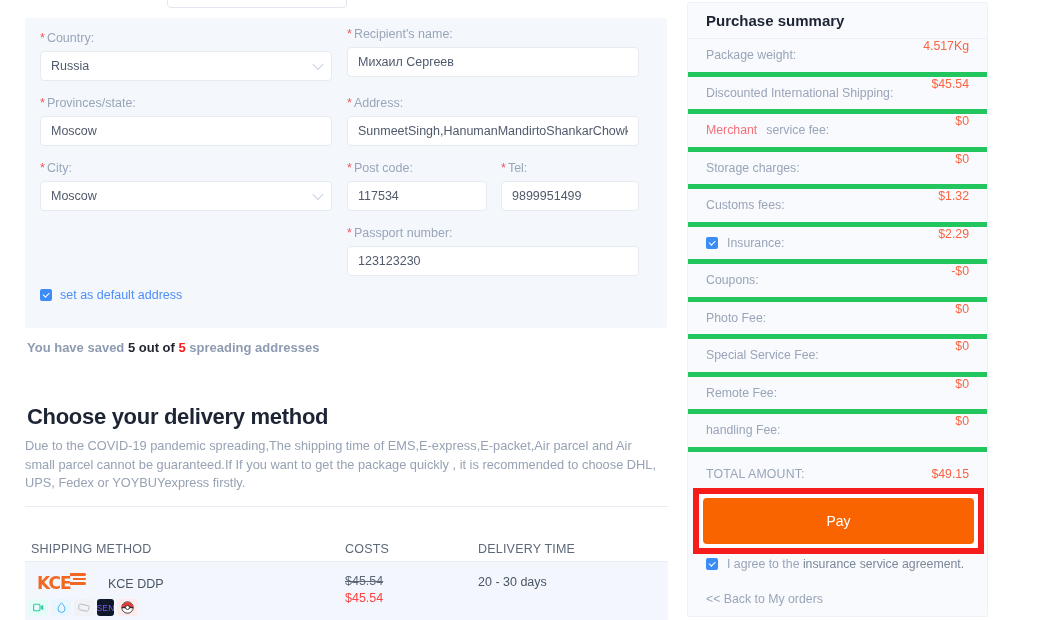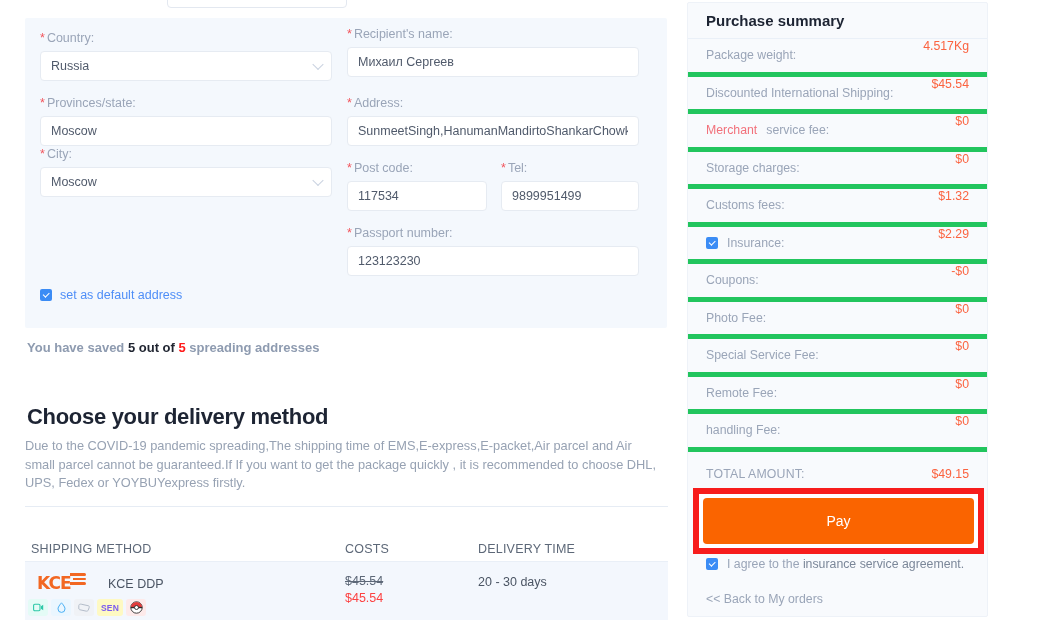--- a/index.html
+++ b/index.html
@@ -137,22 +137,22 @@
     display: flex; align-items: center; gap: 3px;
   }
   .badge {
     width: 20px; height: 17px; border-radius: 3px;
     display: flex; align-items: center; justify-content: center;
   }
   .badge-video { background: #e4fbf6; }
   .badge-drop  { background: #eaf6ff; }
   .badge-bag   { background: #f0f2f6; }
   .badge-sen   {
-    background: #fef9c3; width: 26px;
-    font-size: 8.5px; font-weight: bold; color: #7b5cf0;
+    background: #0f172a; width: 17px;
+    font-size: 8.5px; font-weight: normal; color: #7b5cf0;
     letter-spacing: 0.2px;
   }
   .badge-ball  { background: #fdeaea; }
 
   .cost-cell {
     position: absolute; left: 345px; top: 573px;
     font-size: 12.5px; line-height: 17px;
   }
   .cost-old { color: #5d6878; text-decoration: line-through; }
   .cost-new { color: #fc4242; }
@@ -256,21 +256,21 @@
         </div>
       </div>
 
       <div class="field" style="left:322px; top:77px; width:292px;">
         <div class="field-label"><span class="req">*</span><span>Address:</span></div>
         <div class="input-box">
           <span class="input-val">SunmeetSingh,HanumanMandirtoShankarChowkRoa</span>
         </div>
       </div>
 
-      <div class="field" style="left:15px; top:128px; width:292px;">
+      <div class="field" style="left:15px; top:142px; width:292px;">
         <div class="field-label"><span class="req">*</span><span>City:</span></div>
         <div class="input-box">
           <span class="input-val">Moscow</span>
           <span class="chev"></span>
         </div>
       </div>
 
       <div class="field" style="left:322px; top:142px; width:140px;">
         <div class="field-label"><span class="req">*</span><span>Post code:</span></div>
         <div class="input-box">

